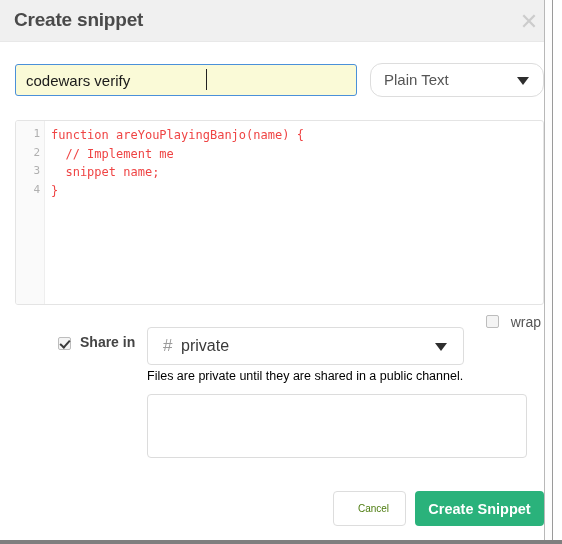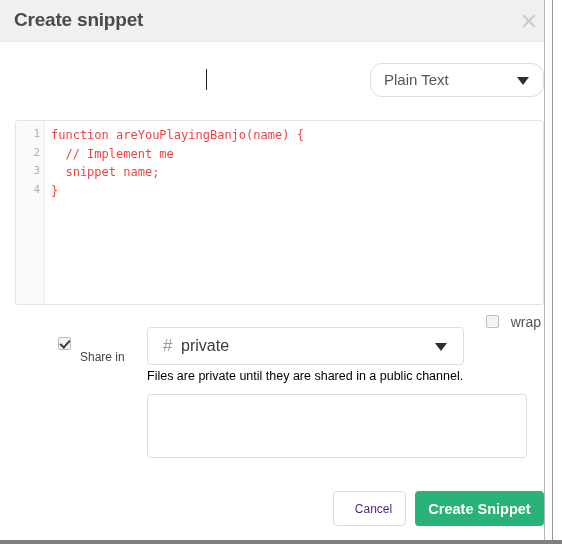--- a/index.html
+++ b/index.html
@@ -202,23 +202,23 @@
 
   
   #share-checkbox {
     position: absolute;
     left: 58px;
     top: 337px;
   }
   #share-label {
     position: absolute;
     left: 80px;
-    top: 350px;
-    font-size: 12px;
-    font-weight: normal;
+    top: 334px;
+    font-size: 14px;
+    font-weight: bold;
     color: #444444;
   }
   #channel-select {
     position: absolute;
     left: 147px;
     top: 327px;
     width: 317px;
     height: 38px;
     box-sizing: border-box;
     background: #ffffff;
@@ -295,22 +295,22 @@
     position: absolute;
     left: 333px;
     top: 491px;
     width: 73px;
     height: 35px;
     box-sizing: border-box;
     background: #ffffff;
     border: 1px solid #dddddd;
     border-radius: 4px;
     font-family: "Liberation Sans", sans-serif;
-    font-size: 12px;
-    color: #4c1d95;
+    font-size: 10px;
+    color: #4d7c0f;
     cursor: pointer;
     padding-left: 14px;
   }
   #create-button {
     position: absolute;
     left: 415px;
     top: 491px;
     width: 129px;
     height: 35px;
     box-sizing: border-box;
@@ -347,20 +347,21 @@
 </head>
 <body>
 
 <div id="dialog">
 
   <div id="header">
     <div id="dialog-title">Create snippet</div>
     <div id="close-button">✕</div>
   </div>
 
+  <input id="title-input" type="text" value="codewars verify" style="">
   <div id="caret"></div>
 
   <div id="type-select">
     <span id="type-select-label">Plain Text</span>
     <span class="caret-down"></span>
   </div>
 
   <div id="editor">
     <div id="gutter">
       <div class="gutter-num" style="top:6px">1</div>

